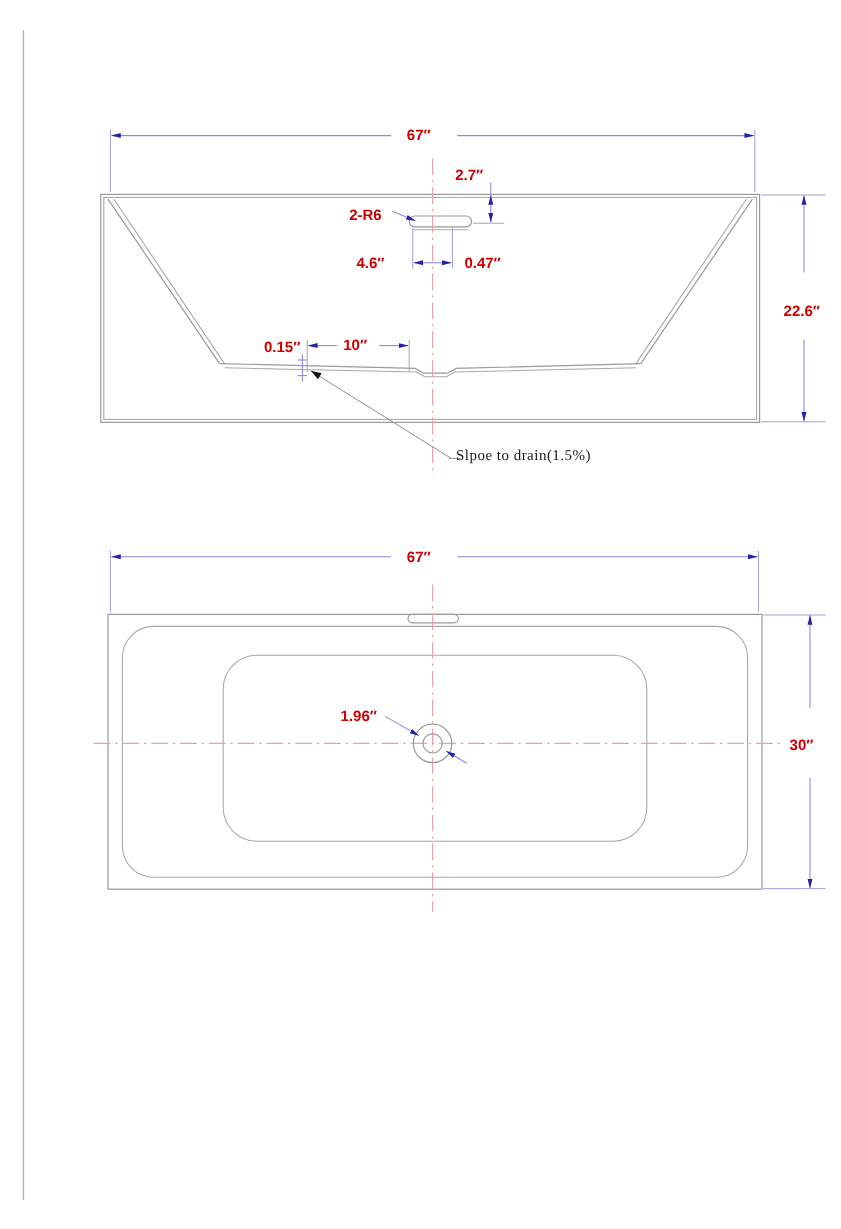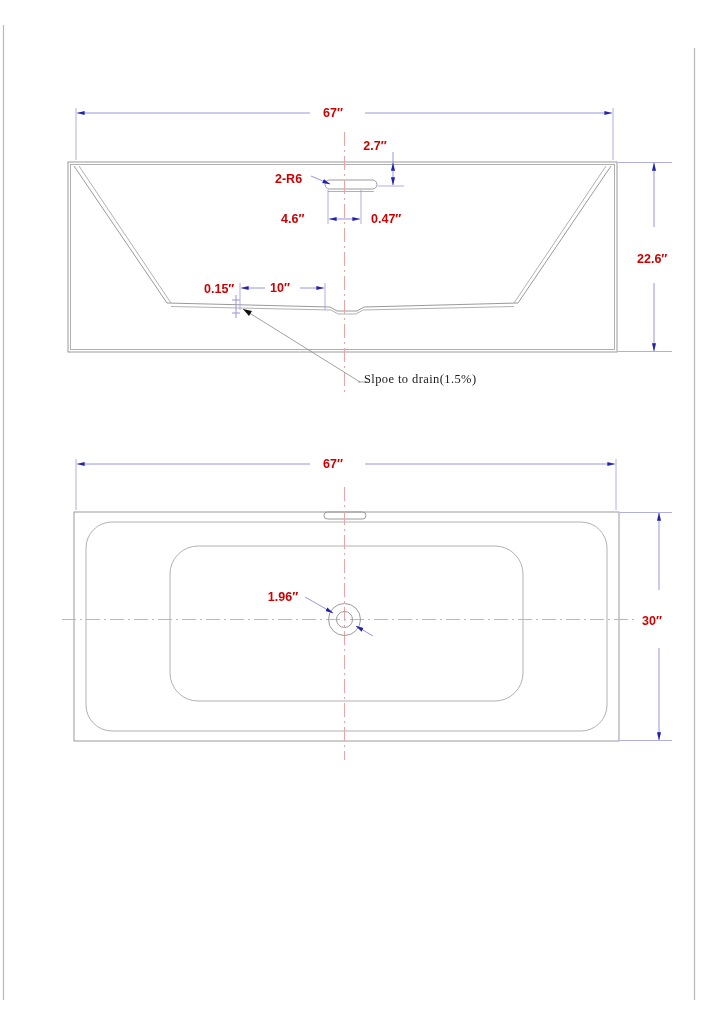--- a/index.html
+++ b/index.html
@@ -10,21 +10,21 @@
   }
   body {
     width: 701px;
     height: 1024px;
     position: relative;
     overflow: hidden;
     font-family: "Liberation Sans", sans-serif;
   }
   #sheet {
     position: absolute;
-    left: 0; top: 0;
+    left: 16px; top: 0;
     width: 632px;
     height: 1024px;
     text-align: right;
   }
   svg.drawing {
     position: absolute;
     left: 0; top: 0;
     width: 701px;
     height: 1024px;
     display: block;

